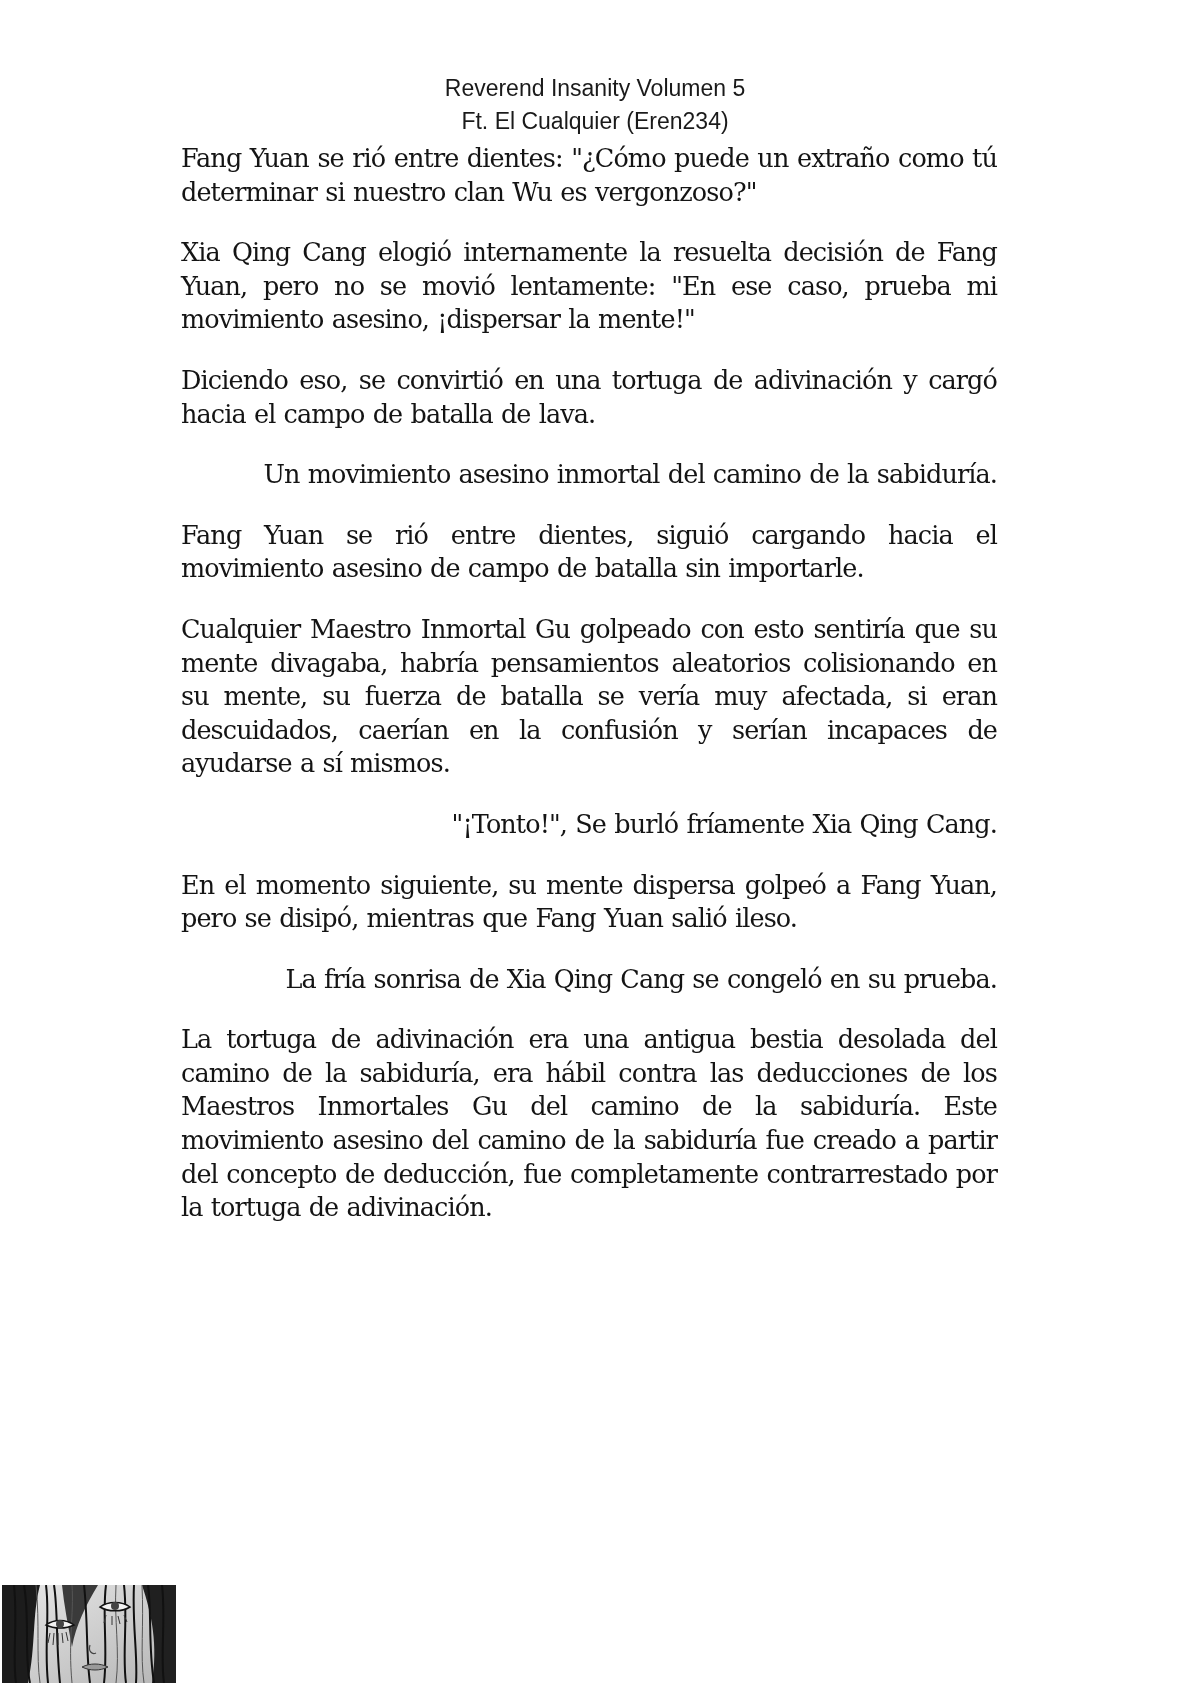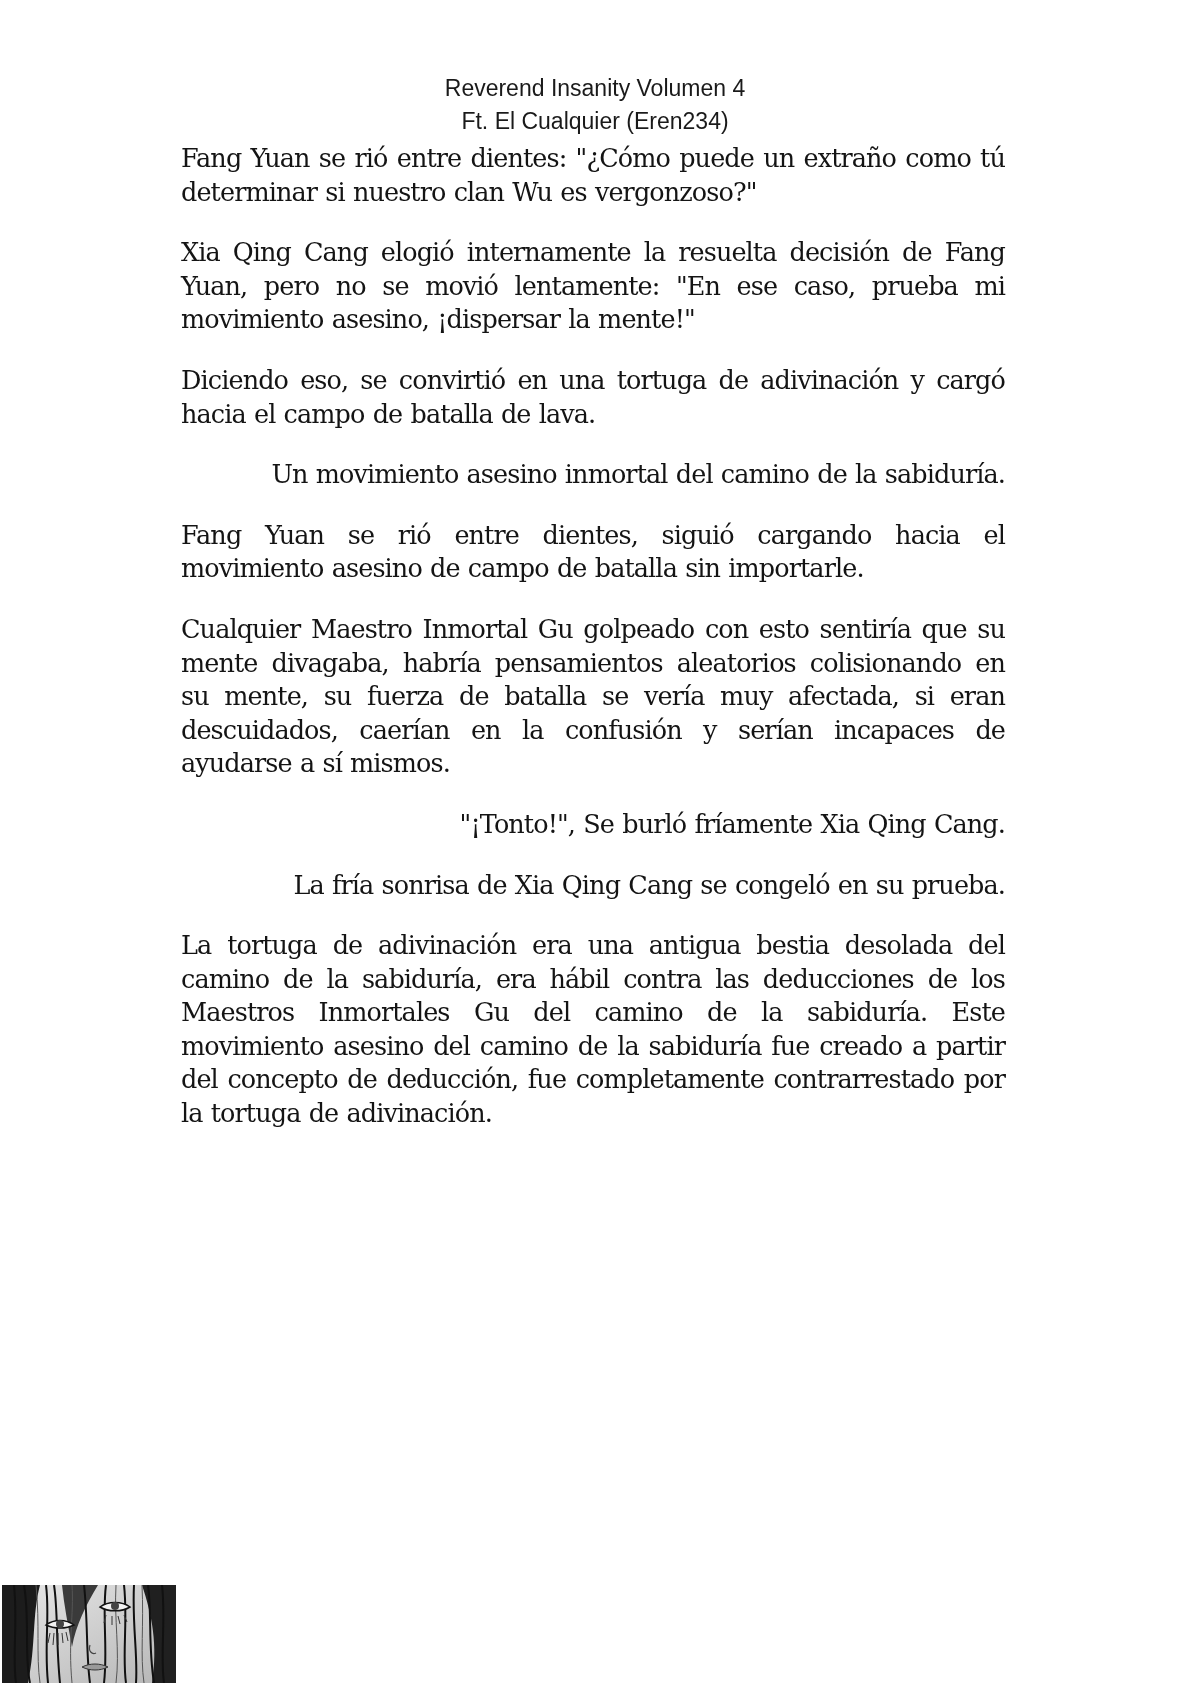--- a/index.html
+++ b/index.html
@@ -32,51 +32,52 @@
     left: 181px;
     width: 832px;
     font-family: "DejaVu Serif", "Liberation Serif", serif;
     font-size: 25.5px;
     line-height: 33.6px;
     letter-spacing: -0.9px;
     word-spacing: 1px;
     color: #141414;
   }
   .body-text p {
-    margin: 0 8px 27px 0;
+    margin: 0 16px 27px 0;
     text-align: justify;
   }
   .body-text p.noj { text-align: right; }
   .portrait {
     position: absolute;
     left: 2px;
     top: 1585px;
     width: 174px;
     height: 98px;
     overflow: hidden;
     background: #cfcfcf;
   }
   .portrait svg { display: block; }
 </style>
 </head>
 <body>
 
 <div class="header">
-  <div>Reverend Insanity Volumen 4</div>
+  <div>Reverend Insanity Volumen 5</div>
   <div>Ft. El Cualquier (Eren234)</div>
 </div>
 
 <div class="body-text">
   <p>Fang Yuan se rió entre dientes: "¿Cómo puede un extraño como tú determinar si nuestro clan Wu es vergonzoso?"</p>
   <p>Xia Qing Cang elogió internamente la resuelta decisión de Fang Yuan, pero no se movió lentamente: "En ese caso, prueba mi movimiento asesino, ¡dispersar la mente!"</p>
   <p>Diciendo eso, se convirtió en una tortuga de adivinación y cargó hacia el campo de batalla de lava.</p>
   <p class="noj">Un movimiento asesino inmortal del camino de la sabiduría.</p>
   <p>Fang Yuan se rió entre dientes, siguió cargando hacia el movimiento asesino de campo de batalla sin importarle.</p>
   <p>Cualquier Maestro Inmortal Gu golpeado con esto sentiría que su mente divagaba, habría pensamientos aleatorios colisionando en su mente, su fuerza de batalla se vería muy afectada, si eran descuidados, caerían en la confusión y serían incapaces de ayudarse a sí mismos.</p>
   <p class="noj">"¡Tonto!", Se burló fríamente Xia Qing Cang.</p>
+  <p>En el momento siguiente, su mente dispersa golpeó a Fang Yuan, pero se disipó, mientras que Fang Yuan salió ileso.</p>
   <p class="noj">La fría sonrisa de Xia Qing Cang se congeló en su prueba.</p>
   <p>La tortuga de adivinación era una antigua bestia desolada del camino de la sabiduría, era hábil contra las deducciones de los Maestros Inmortales Gu del camino de la sabiduría. Este movimiento asesino del camino de la sabiduría fue creado a partir del concepto de deducción, fue completamente contrarrestado por la tortuga de adivinación.</p>
 </div>
 
 <div class="portrait" title="grayscale manga-style portrait of a long-haired character">
   <svg width="174" height="98" viewBox="0 0 174 98" xmlns="http://www.w3.org/2000/svg">
     <defs>
       <linearGradient id="face" x1="0" y1="0" x2="1" y2="1">
         <stop offset="0" stop-color="#e8e8e8"></stop>
         <stop offset="1" stop-color="#b5b5b5"></stop>

